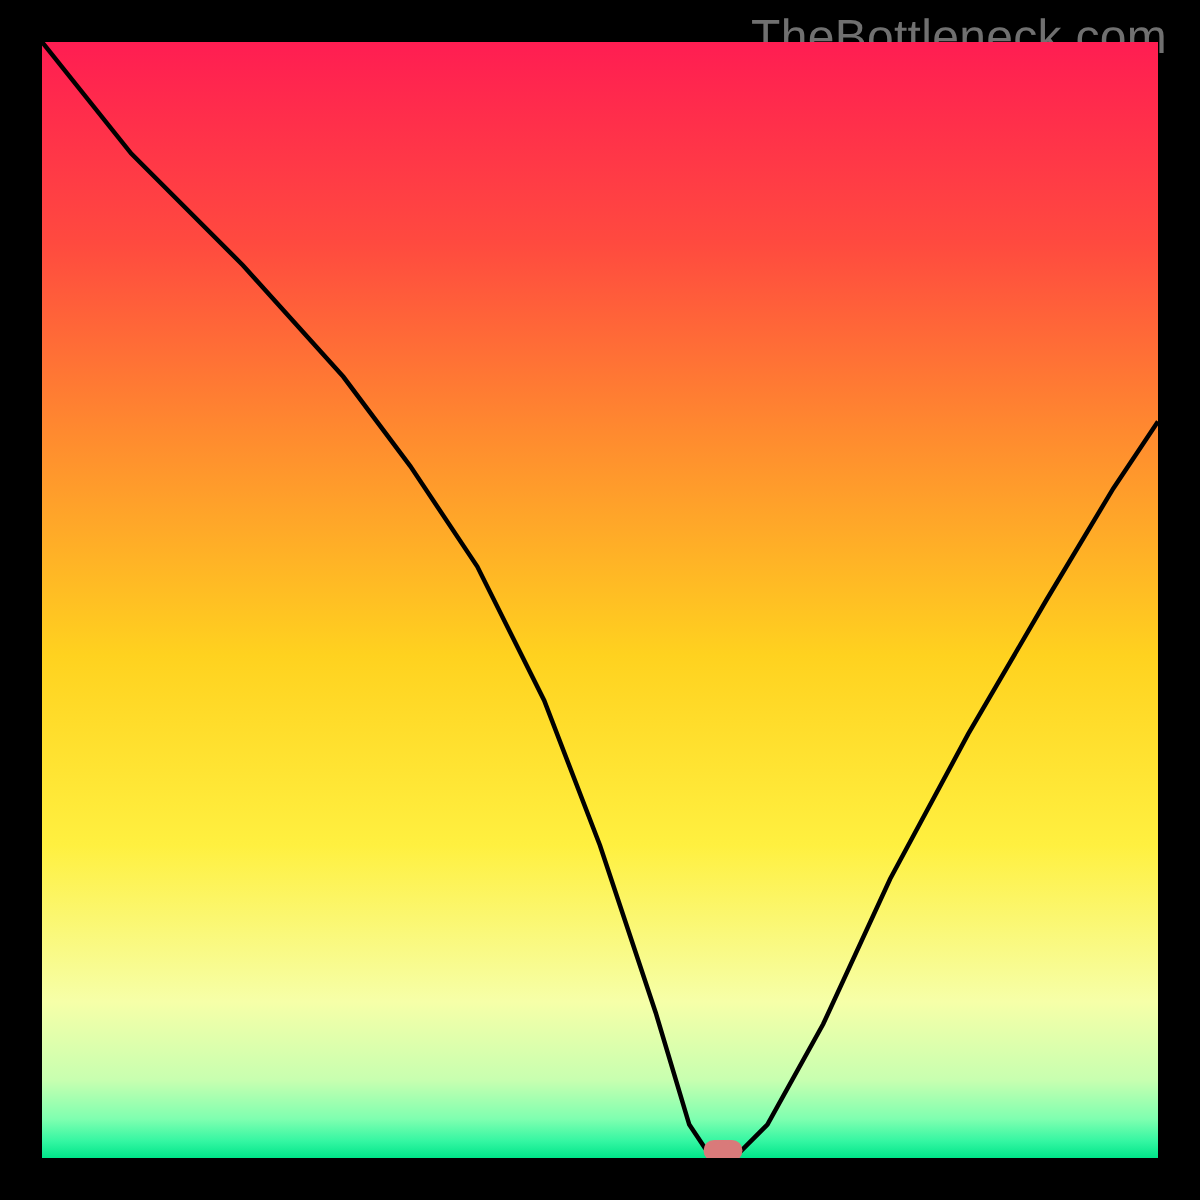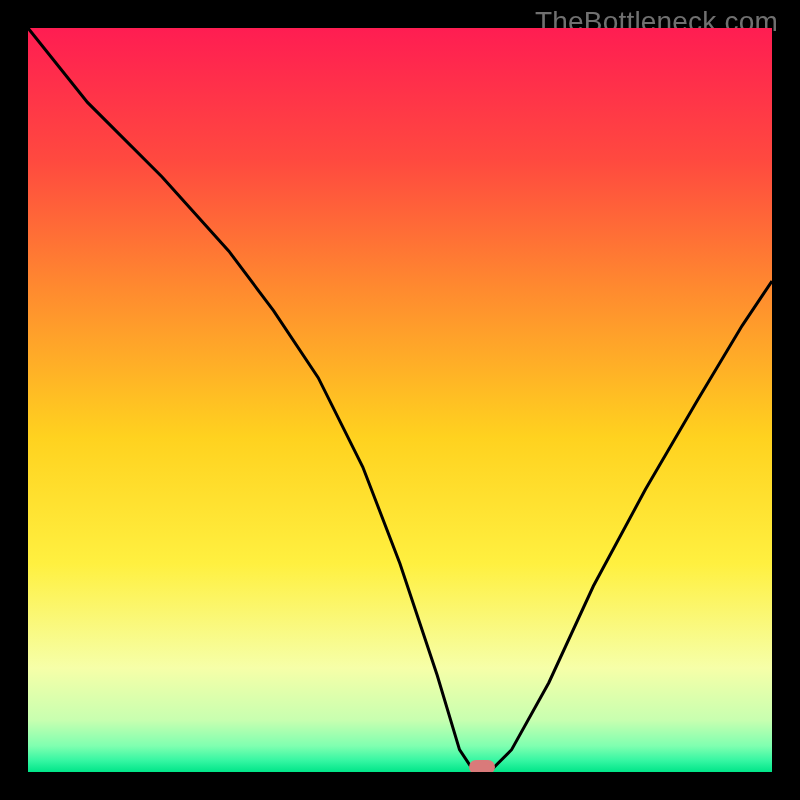--- a/index.html
+++ b/index.html
@@ -46,21 +46,21 @@
     height: 14px;
     background: #d97a7a;
     border-radius: 7px;
     transform: translate(-50%, -50%);
   }
   .watermark {
     position: absolute;
     top: 6px;
     right: 22px;
     color: #707070;
-    font-size: 28px;
+    font-size: 32px;
     font-weight: 500;
     letter-spacing: 0.2px;
     user-select: none;
   }
 </style>
 </head>
 <body>
 
 <div class="chart-container">
 

